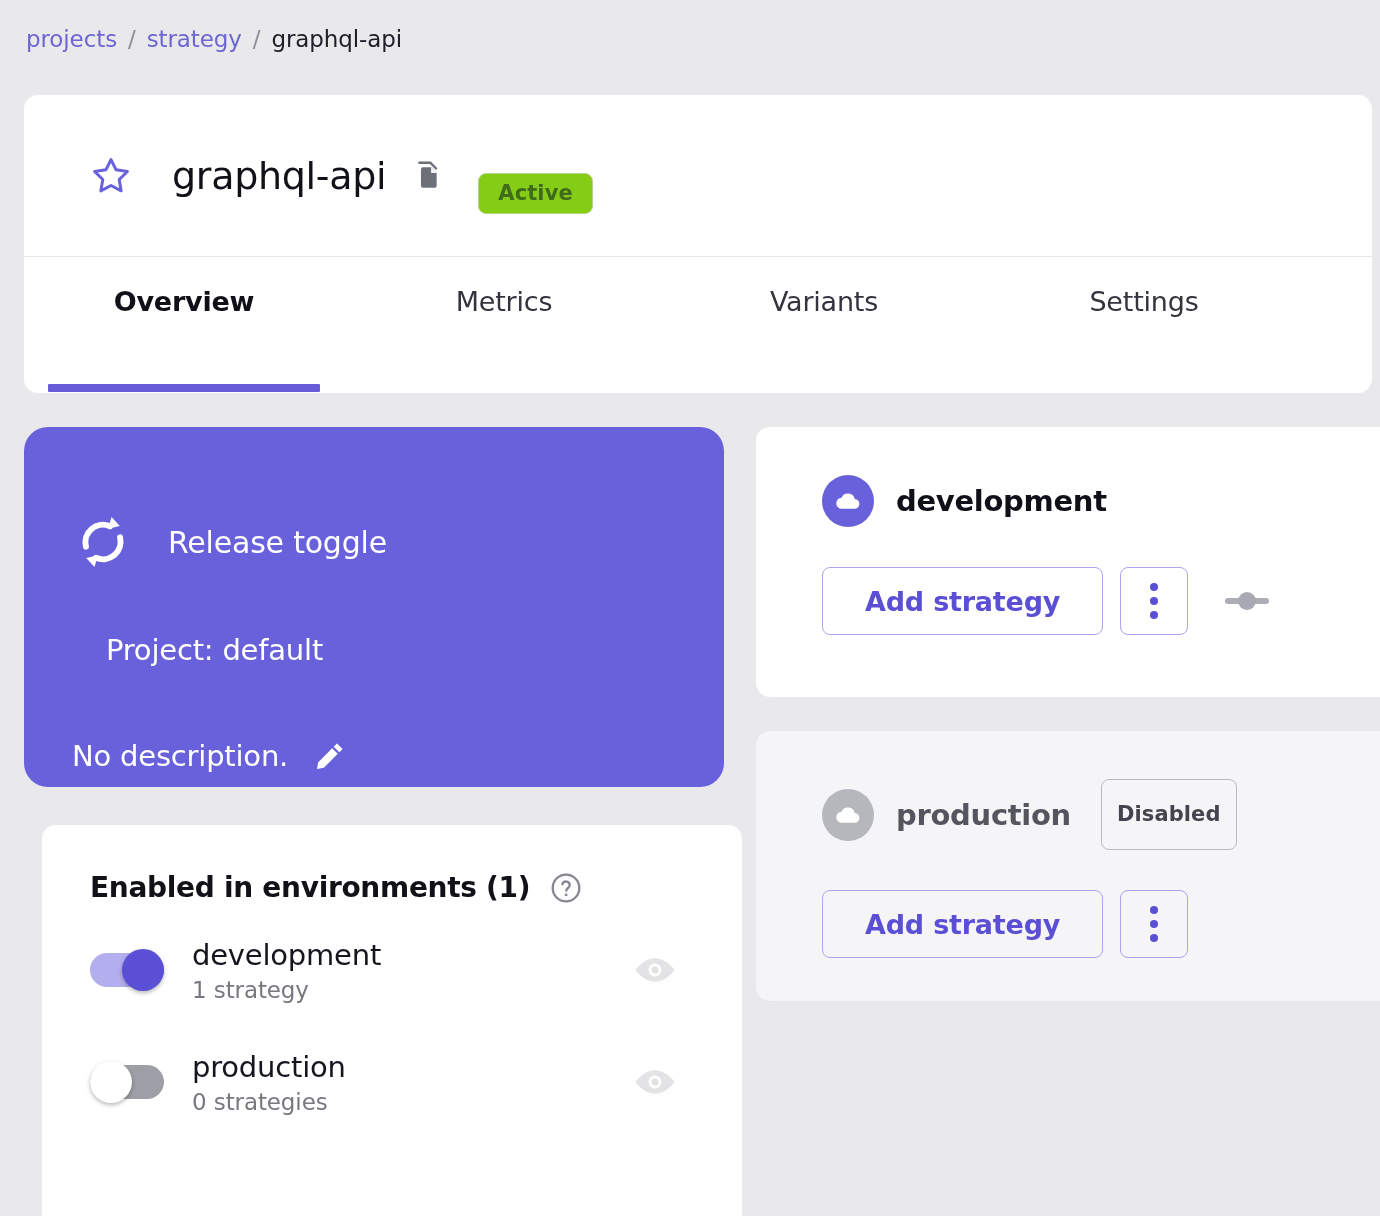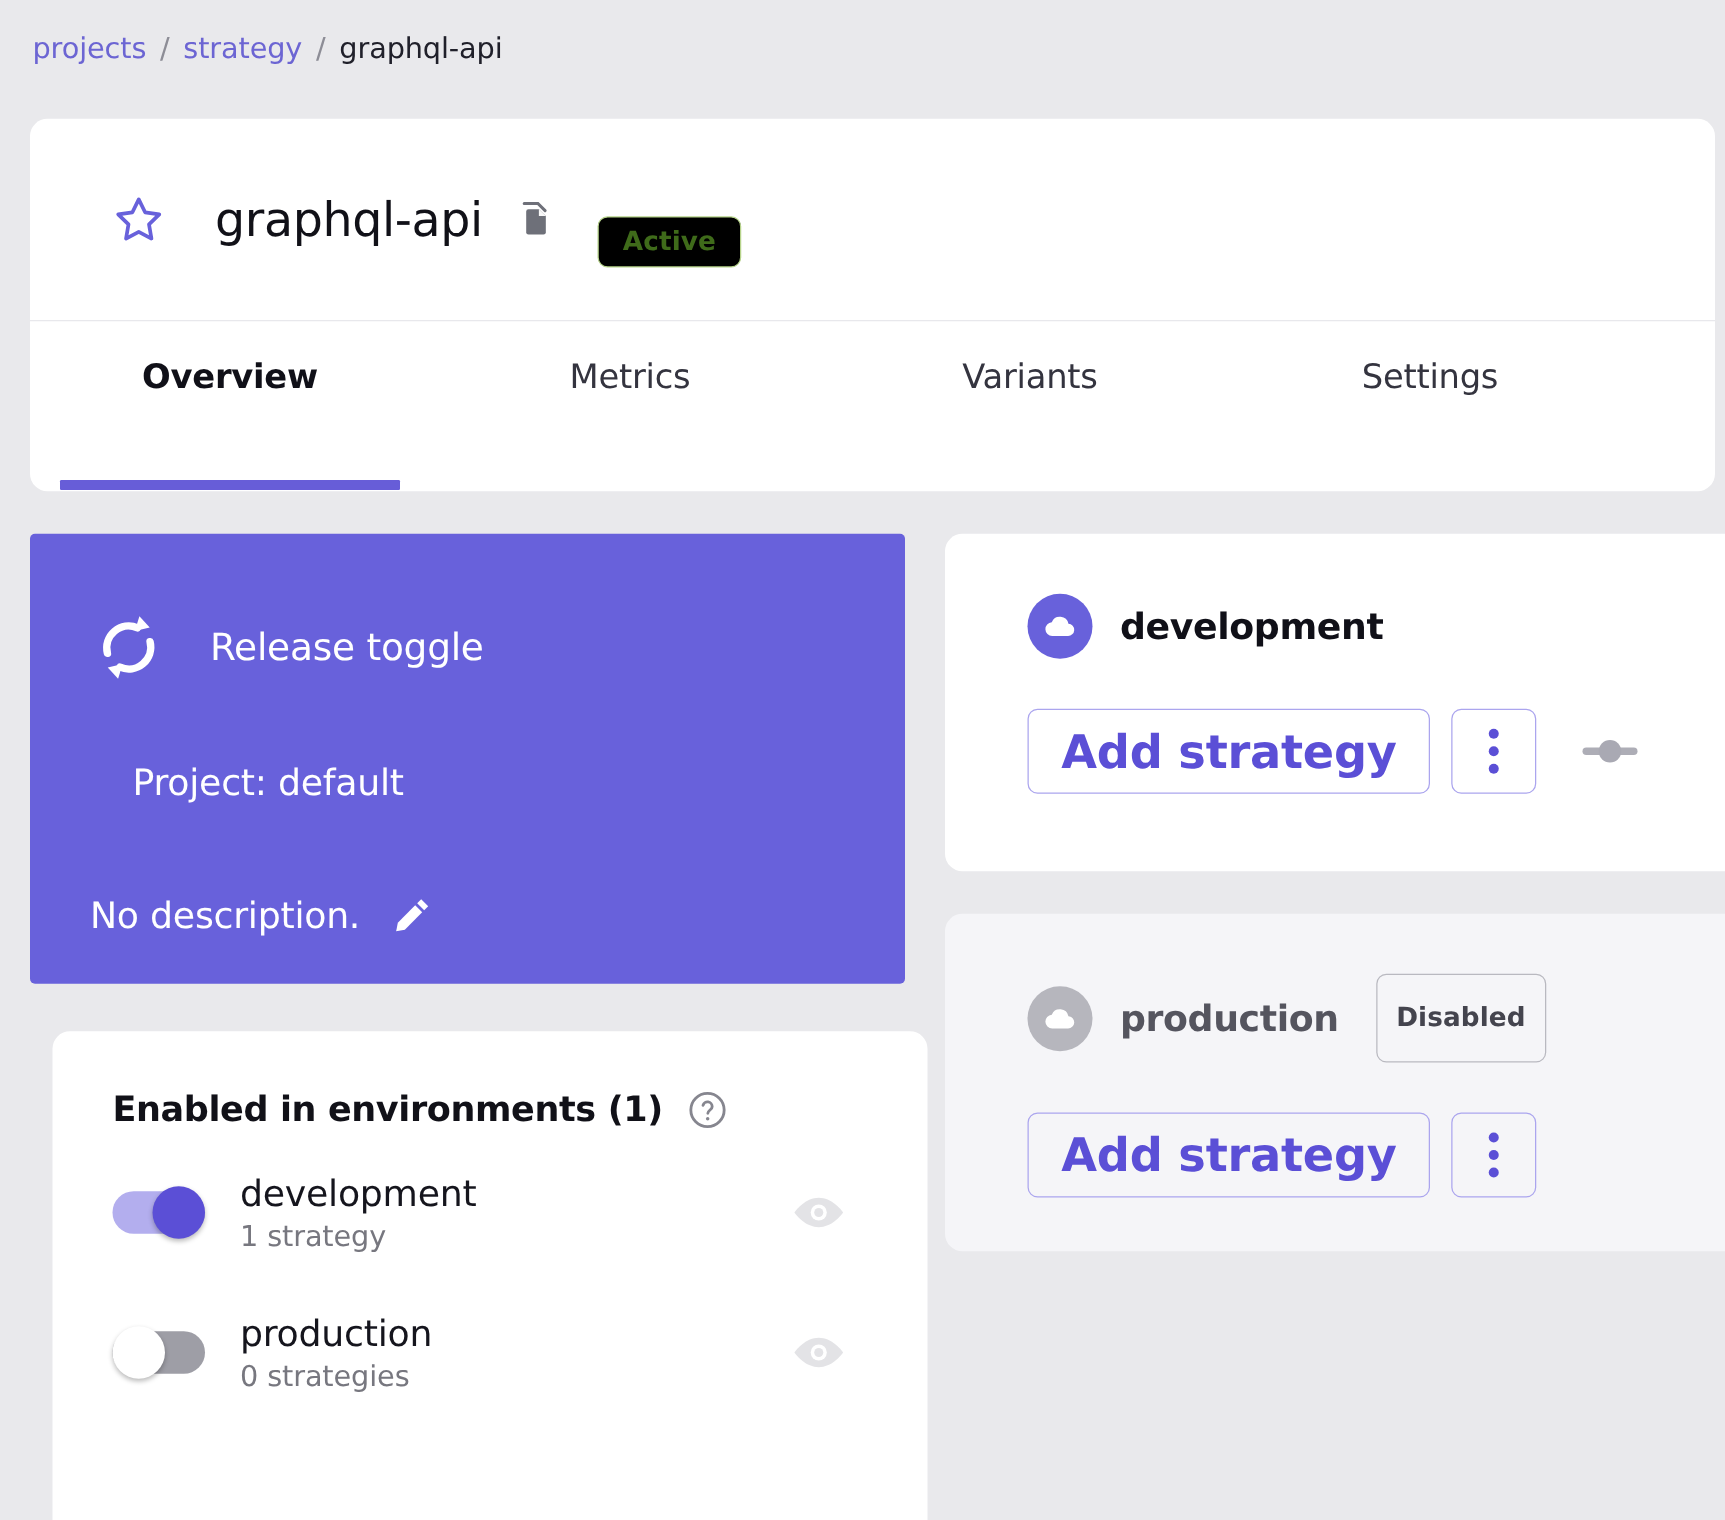--- a/index.html
+++ b/index.html
@@ -77,21 +77,21 @@
   .copy-icon {
     margin-left: 28px;
     width: 28px;
     height: 30px;
     cursor: pointer;
     flex: 0 0 auto;
   }
   .status-badge {
     margin-left: 36px;
     border: 1px solid #b6d38a;
-    background: #000000;
+    background: #84cc16;
     color: #3f6b1a;
     font-size: 21px;
     font-weight: 700;
     padding: 9px 19px;
     border-radius: 8px;
     letter-spacing: 0.1px;
     line-height: 1;
     white-space: nowrap;
     margin-top: 36px;
   }
@@ -131,23 +131,23 @@
   }
 
   
   .release-card {
     position: absolute;
     left: 24px;
     top: 427px;
     width: 700px;
     height: 360px;
     background: #6861db;
-    border-radius: 4px;
+    border-radius: 24px;
     box-sizing: border-box;
-    padding: 60px 48px;
+    padding: 84px 48px;
     color: #ffffff;
   }
   .release-head {
     display: flex;
     align-items: center;
     gap: 34px;
   }
   .sync-icon {
     width: 62px;
     height: 62px;
@@ -330,25 +330,25 @@
     margin-top: 40px;
     display: flex;
     align-items: center;
     gap: 17px;
   }
   .btn-outline {
     border: 1px solid #aba5ee;
     background: transparent;
     color: #5b4fd6;
     font-family: inherit;
-    font-size: 37px;
+    font-size: 27px;
     font-weight: 700;
     letter-spacing: -0.2px;
     border-radius: 8px;
-    padding: 0 26px;
+    padding: 0 42px;
     height: 68px;
     cursor: pointer;
     white-space: nowrap;
   }
   .btn-icon {
     border: 1px solid #aba5ee;
     background: transparent;
     border-radius: 8px;
     width: 68px;
     height: 68px;

